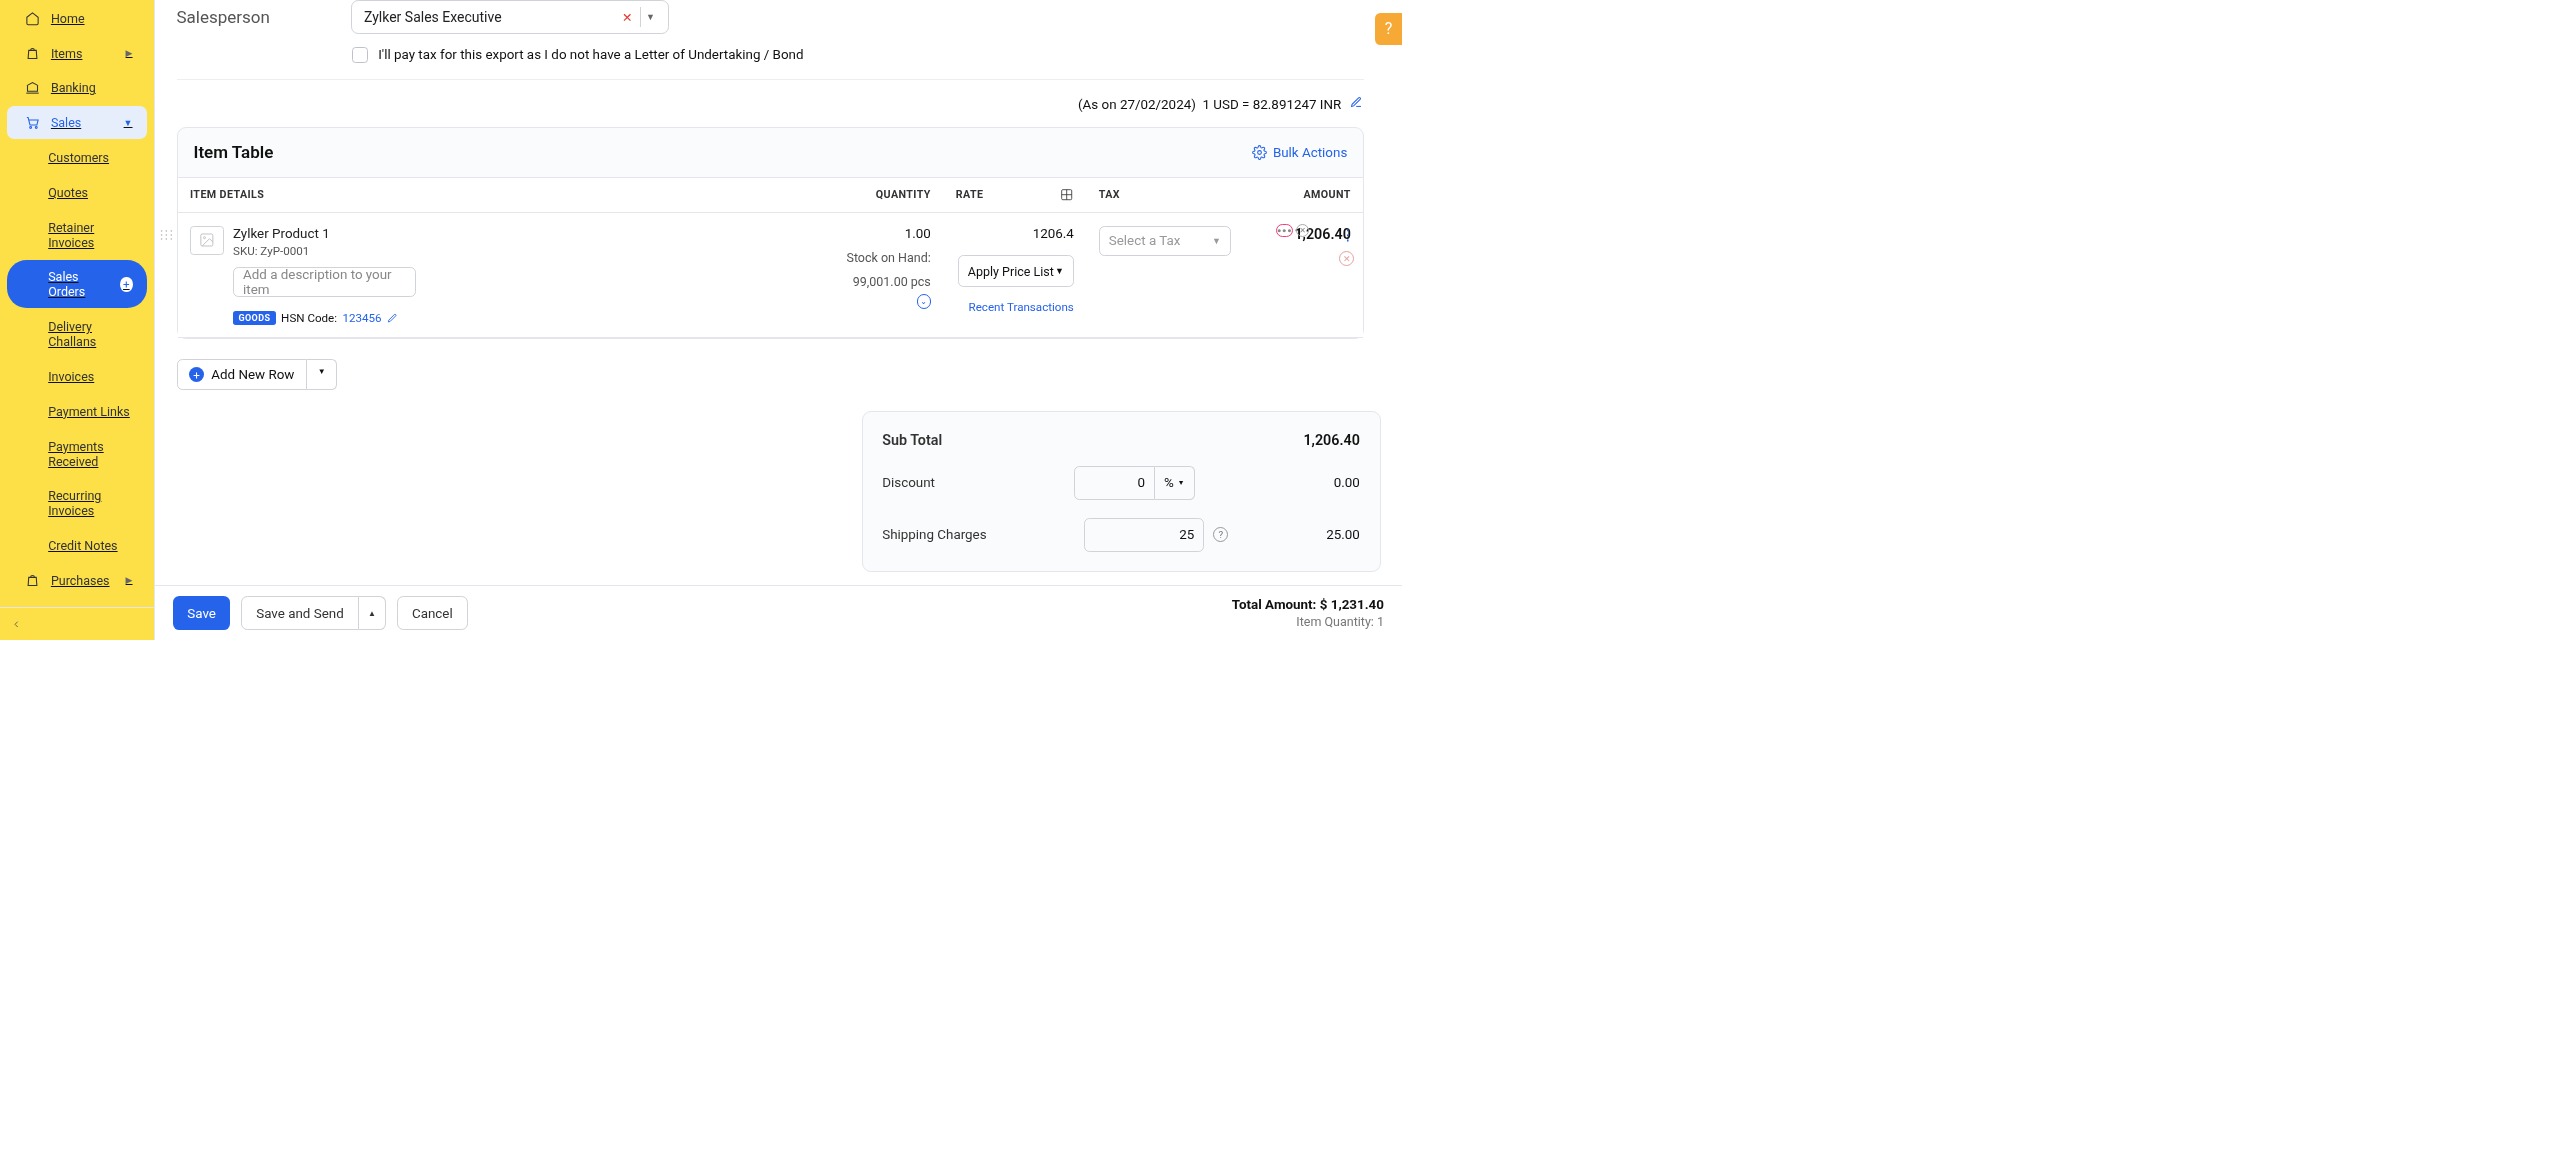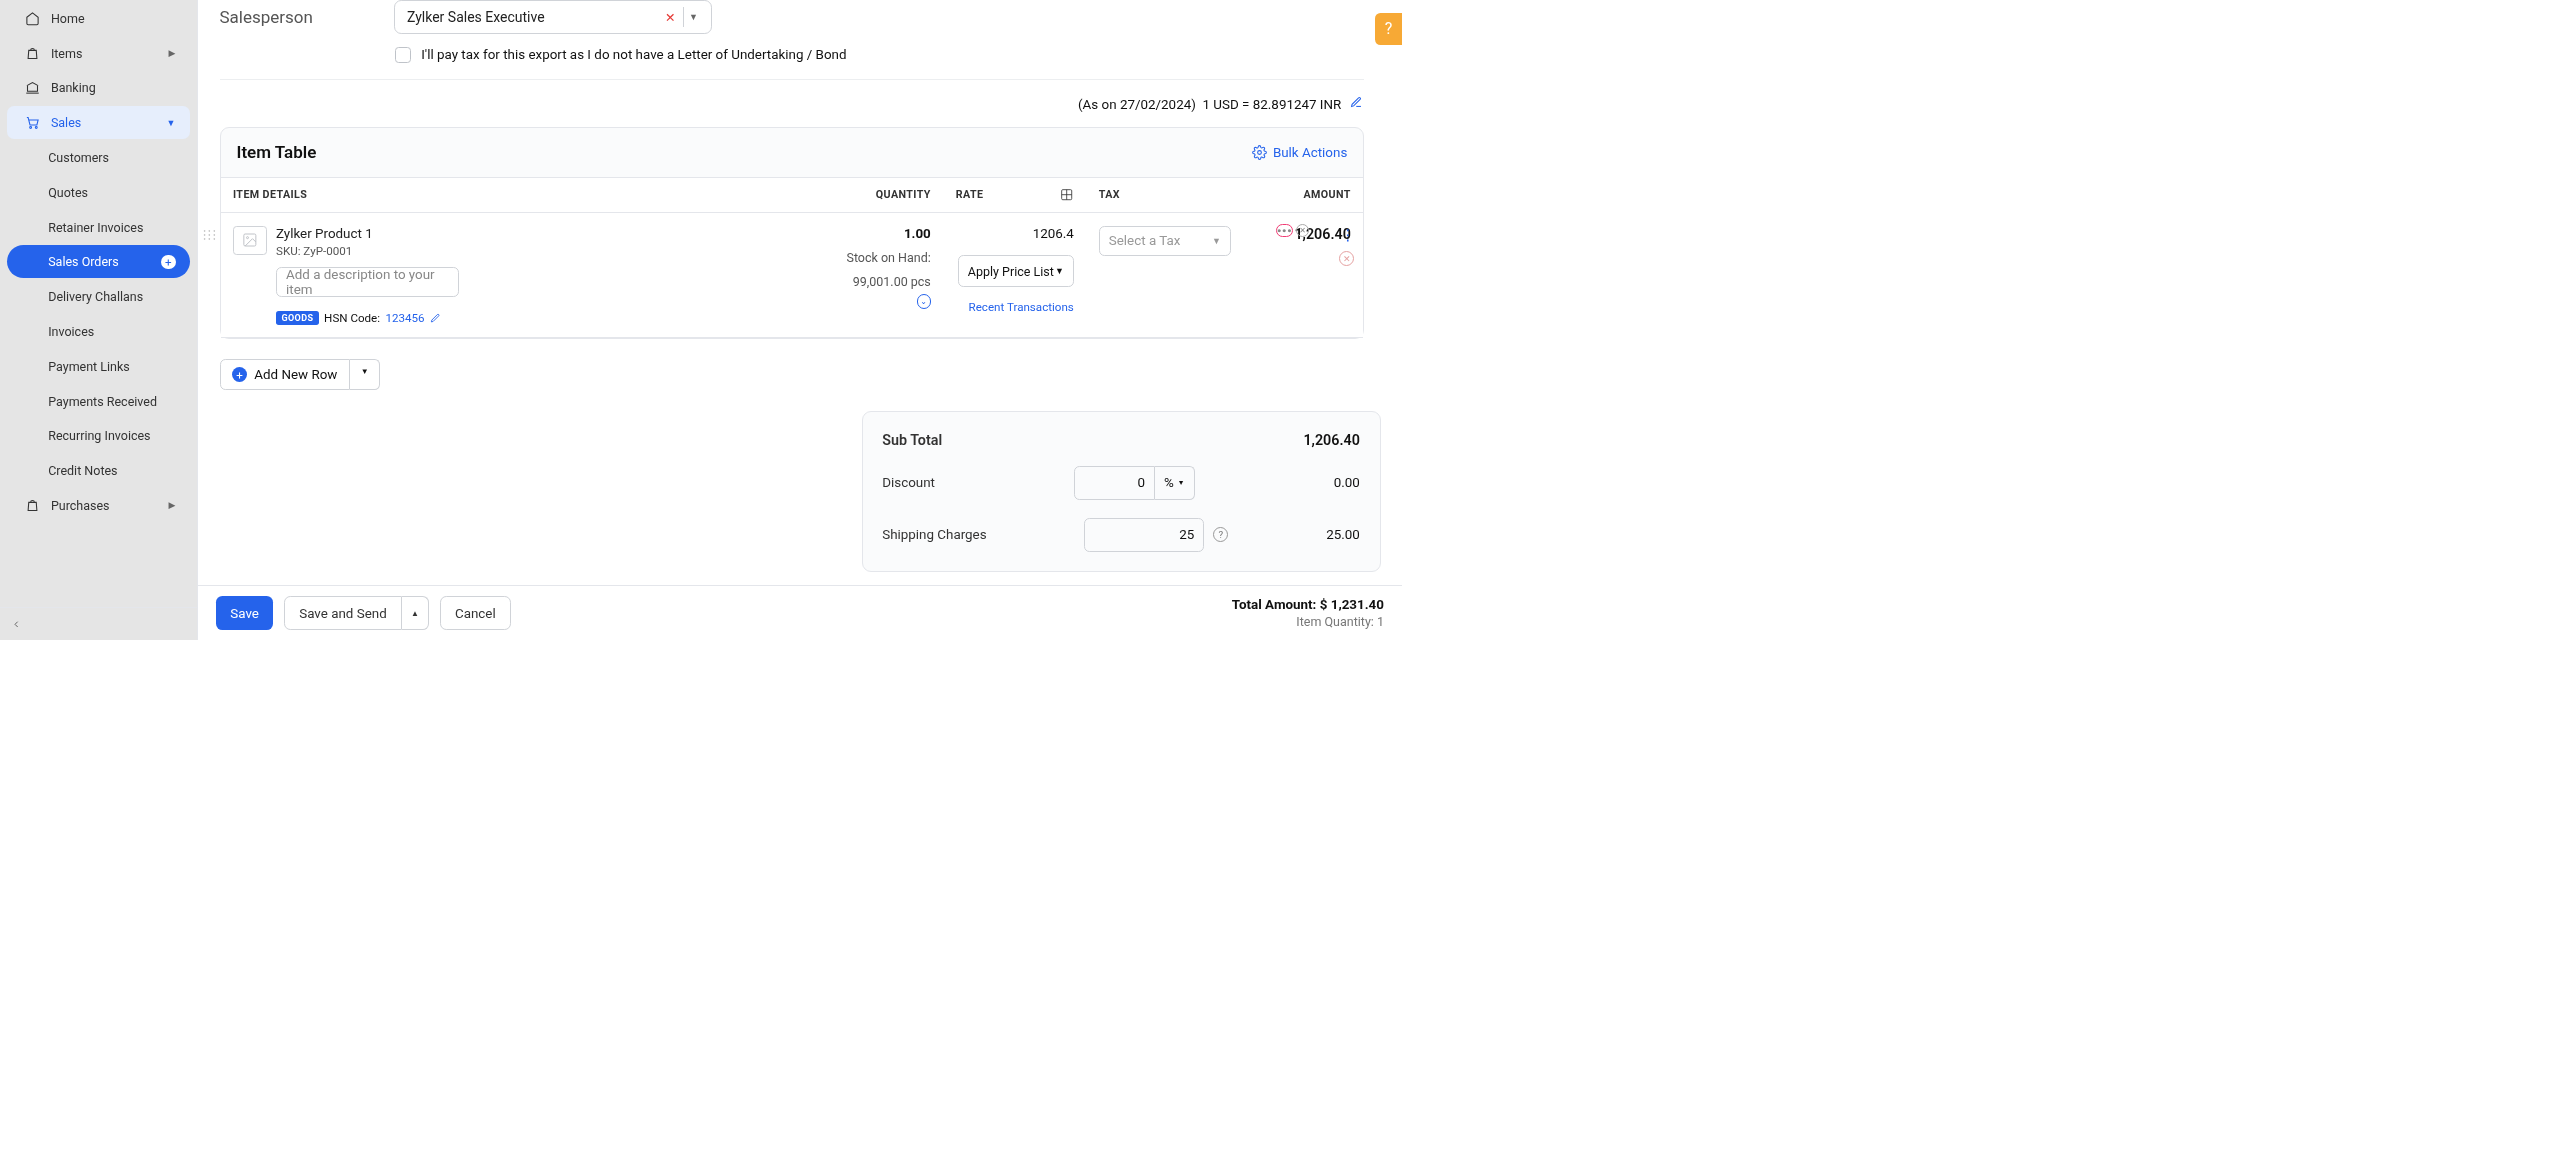--- a/index.html
+++ b/index.html
@@ -1,17 +1,17 @@
 <!DOCTYPE html>
 <html style="font-size:14.3px"><head>
 <meta charset="utf-8">
 <style>
 * { margin:0; padding:0; box-sizing:border-box; font-family:-apple-system,BlinkMacSystemFont,"Segoe UI",Roboto,sans-serif; }
 body { display:flex; height:640px; width:1402px; color:#111; font-size:12.5px; }
-.sidebar { width:198px; background:#e5e5e5; border-right:0.9px solid #e4e6eb; height:100%; position:relative; overflow:hidden; }
+.sidebar { width:155px; background:#fde047; border-right:0.9px solid #e4e6eb; height:100%; position:relative; overflow:hidden;text-decoration:underline; }
 .sb-item { display:flex; align-items:center; gap:10.7px; padding:9px 14.3px 9px 18px; color:#333; cursor:pointer; border-radius:7.2px; margin:1.8px 7.2px; }
 .sb-item.n1 { padding-left:41px; }
 .sb-item.active { background:#e6eefc; color:#2563eb; }
 .sb-item .sb-arrow { margin-left:auto; font-size:9px; color:#666; }
 .sb-item.sel { background:#2563eb; color:#fff; border-radius:19.7px; }
 .sb-add { width:14.3px; height:14.3px; background:#fff; border-radius:50%; display:flex; align-items:center; justify-content:center; font-size:11.6px; color:#2563eb; margin-left:auto; }
 .sb-collapse { position:absolute; bottom:0; left:0; right:0; text-align:center; padding:10.7px; border-top:0.9px solid #e4e6eb; color:#666; }
 .main { flex:1; display:flex; flex-direction:column; position:relative; overflow:hidden; }
 .content { flex:1; padding:0 18px 0 21.5px; overflow:hidden; position:relative; }
 .form-row { display:flex; align-items:center; margin-bottom:12.5px; }
@@ -40,21 +40,21 @@
 .trow { display:flex; border-bottom:0.9px solid #e4e6eb; background:#fff; position:relative; }
 .td { padding:12.5px; font-size:13.4px; }
 .img-ph { width:34px; height:29px; border:0.9px solid #d0d3d8; border-radius:3.6px; display:flex; align-items:center; justify-content:center; color:#c0c3c8; font-size:14.3px; margin-right:9px; }
 .det-flex { display:flex; }
 .det-col { flex:1; }
 .prod-name { font-size:13.4px; color:#222; }
 .sku { font-size:11.6px; color:#555; margin-top:2.7px; }
 .desc-in { margin-top:9px; width:183px; height:30px; border:0.9px solid #d0d3d8; border-radius:5.4px; padding:0 9px; font-size:13.4px; color:#888; display:flex; align-items:center; }
 .hsn-row { margin-top:14.3px; font-size:11.6px; display:flex; align-items:center; gap:5.4px; }
 .badge { background:#2563eb; color:#fff; font-size:9px; padding:1.8px 5.4px; border-radius:2.7px; font-weight:700; letter-spacing:0.4px; }
-.qty-v { text-align:right;font-weight:bold; }
+.qty-v { text-align:right; }
 .qty-sub { text-align:right; color:#555; margin-top:9px; font-size:12.5px; }
 .circ-ic { width:14.3px; height:14.3px; border:1.3px solid #2563eb; border-radius:50%; display:inline-flex; align-items:center; justify-content:center; color:#2563eb; font-size:8px; margin-top:5.4px; float:right; }
 .tax-sel { width:132px; height:30px; border:0.9px solid #d0d3d8; border-radius:5.4px; padding:0 9px; font-size:13.4px; color:#999; display:flex; align-items:center; justify-content:space-between; }
 .pr-sel { width:116px; height:32px; border:0.9px solid #d0d3d8; border-radius:5.4px; padding:0 9px; font-size:12.5px; display:flex; align-items:center; justify-content:space-between; margin-top:14.3px; }
 .rec-tx { color:#2563eb; font-size:11.6px; margin-top:12.5px; }
 .amt-v { text-align:right; font-weight:600; font-size:14.3px; }
 .row-act { position:absolute; right:9px; top:12.5px; display:flex; flex-direction:column; gap:7.2px; align-items:center; }
 .vdots { color:#2563eb; cursor:pointer; font-size:15px; letter-spacing:-1.8px; }
 .del-ic { width:15px; height:15px; border:0.9px solid #e5a1a1; border-radius:50%; color:#e5a1a1; font-size:9px; display:flex; align-items:center; justify-content:center; }
 .drag-h { position:absolute; left:-17px; top:16px; color:#bbb; display:flex; flex-direction:column; gap:0.9px; font-size:3.6px; letter-spacing:2.7px; }

